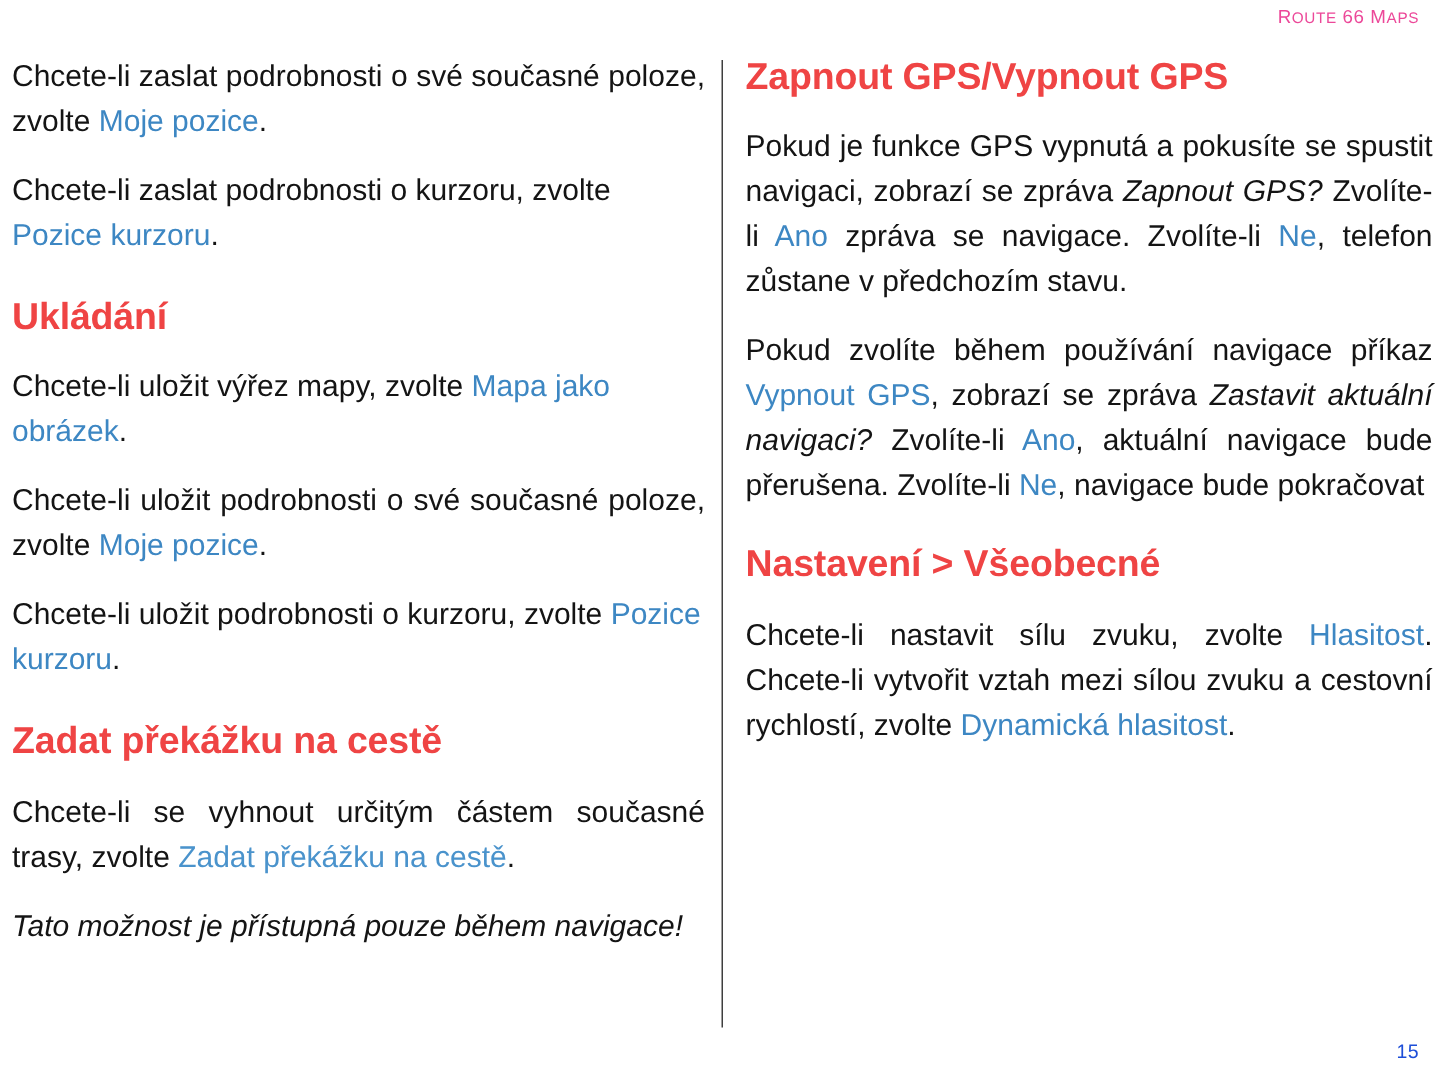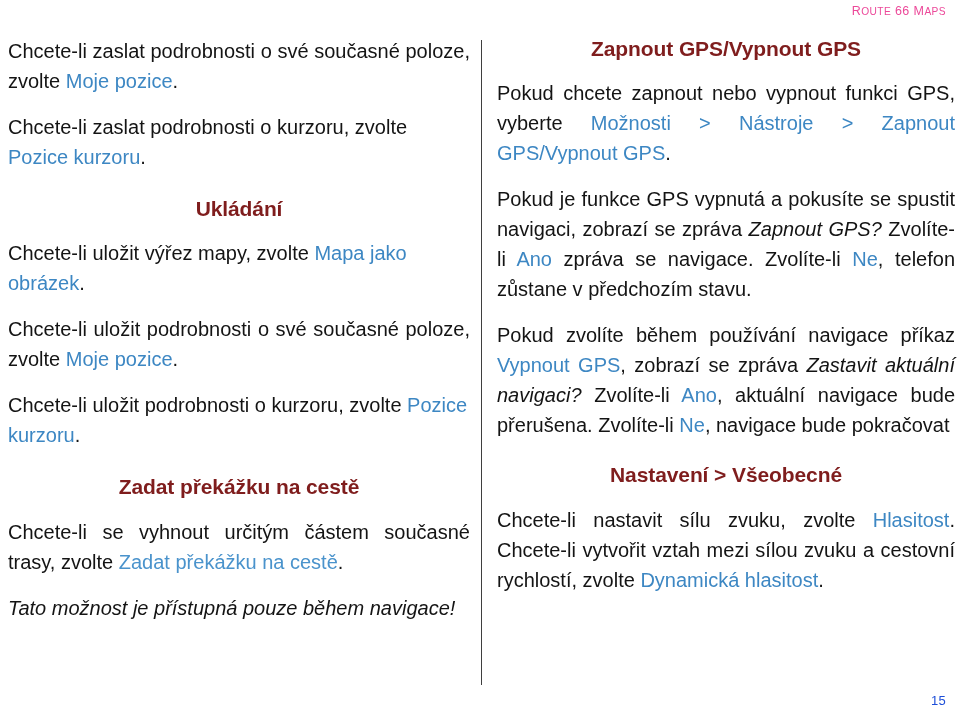--- a/index.html
+++ b/index.html
@@ -74,27 +74,26 @@
     position: absolute;
     left: 481px;
     top: 4px;
     width: 1px;
     height: 645px;
     background: #3f3f3f;
   }
 
   
   h2.section-head {
-    font-size: 21px;
+    font-size: 25px;
     font-weight: bold;
-    color: #7f1d1d;
+    color: #ef4444;
     margin: 0 0 16px 0;
     line-height: 1.25;
     letter-spacing: -0.1px;
-    text-align: center;
   }
   .col-left h2.section-head { margin-top: 24px; }
   .col-right h2.section-head { margin-top: 22px; }
   .col-left .blk:first-child h2.section-head,
   .col-right .blk:first-child h2.section-head { margin-top: 0; }
 
   p.para {
     font-size: 20px;
     line-height: 30px;
     margin: 0 0 16px 0;
@@ -177,23 +176,20 @@
       </div>
 
     </div>
 
     <div class="col col-right">
 
       <div class="blk">
         <h2 class="section-head">Zapnout GPS/Vypnout GPS</h2>
       </div>
 
-      <div class="blk">
-        <p class="para justify"><span>Pokud chcete zapnout nebo vypnout funkci GPS, vyberte </span><span class="lnk">Možnosti &gt; Nástroje &gt; Zapnout GPS/Vypnout GPS</span><span>.</span></p>
-      </div>
 
       <div class="blk">
         <p class="para justify"><span>Pokud je funkce GPS vypnutá a pokusíte se spustit navigaci, zobrazí se zpráva </span><span class="em">Zapnout GPS?</span><span> Zvolíte-li </span><span class="lnk">Ano</span><span> zpráva se navigace. Zvolíte-li </span><span class="lnk">Ne</span><span>, telefon zůstane v předchozím stavu.</span></p>
       </div>
 
       <div class="blk">
         <p class="para justify"><span>Pokud zvolíte během používání navigace příkaz </span><span class="lnk">Vypnout GPS</span><span>, zobrazí se zpráva </span><span class="em">Zastavit aktuální navigaci?</span><span> Zvolíte-li </span><span class="lnk">Ano</span><span>, aktuální navigace bude přerušena. Zvolíte-li </span><span class="lnk">Ne</span><span>, navigace bude pokračovat</span></p>
       </div>
 
       <div class="blk">

